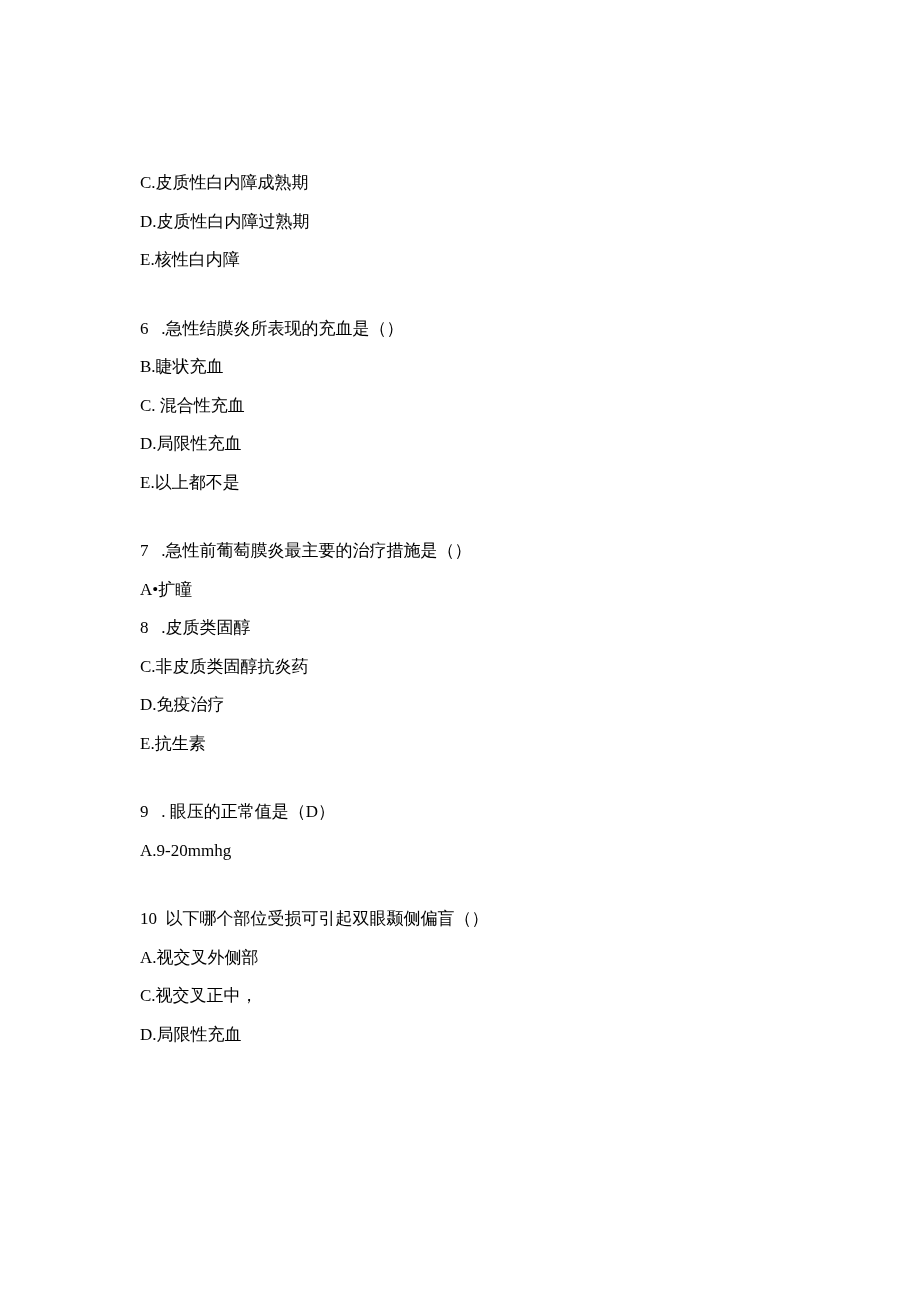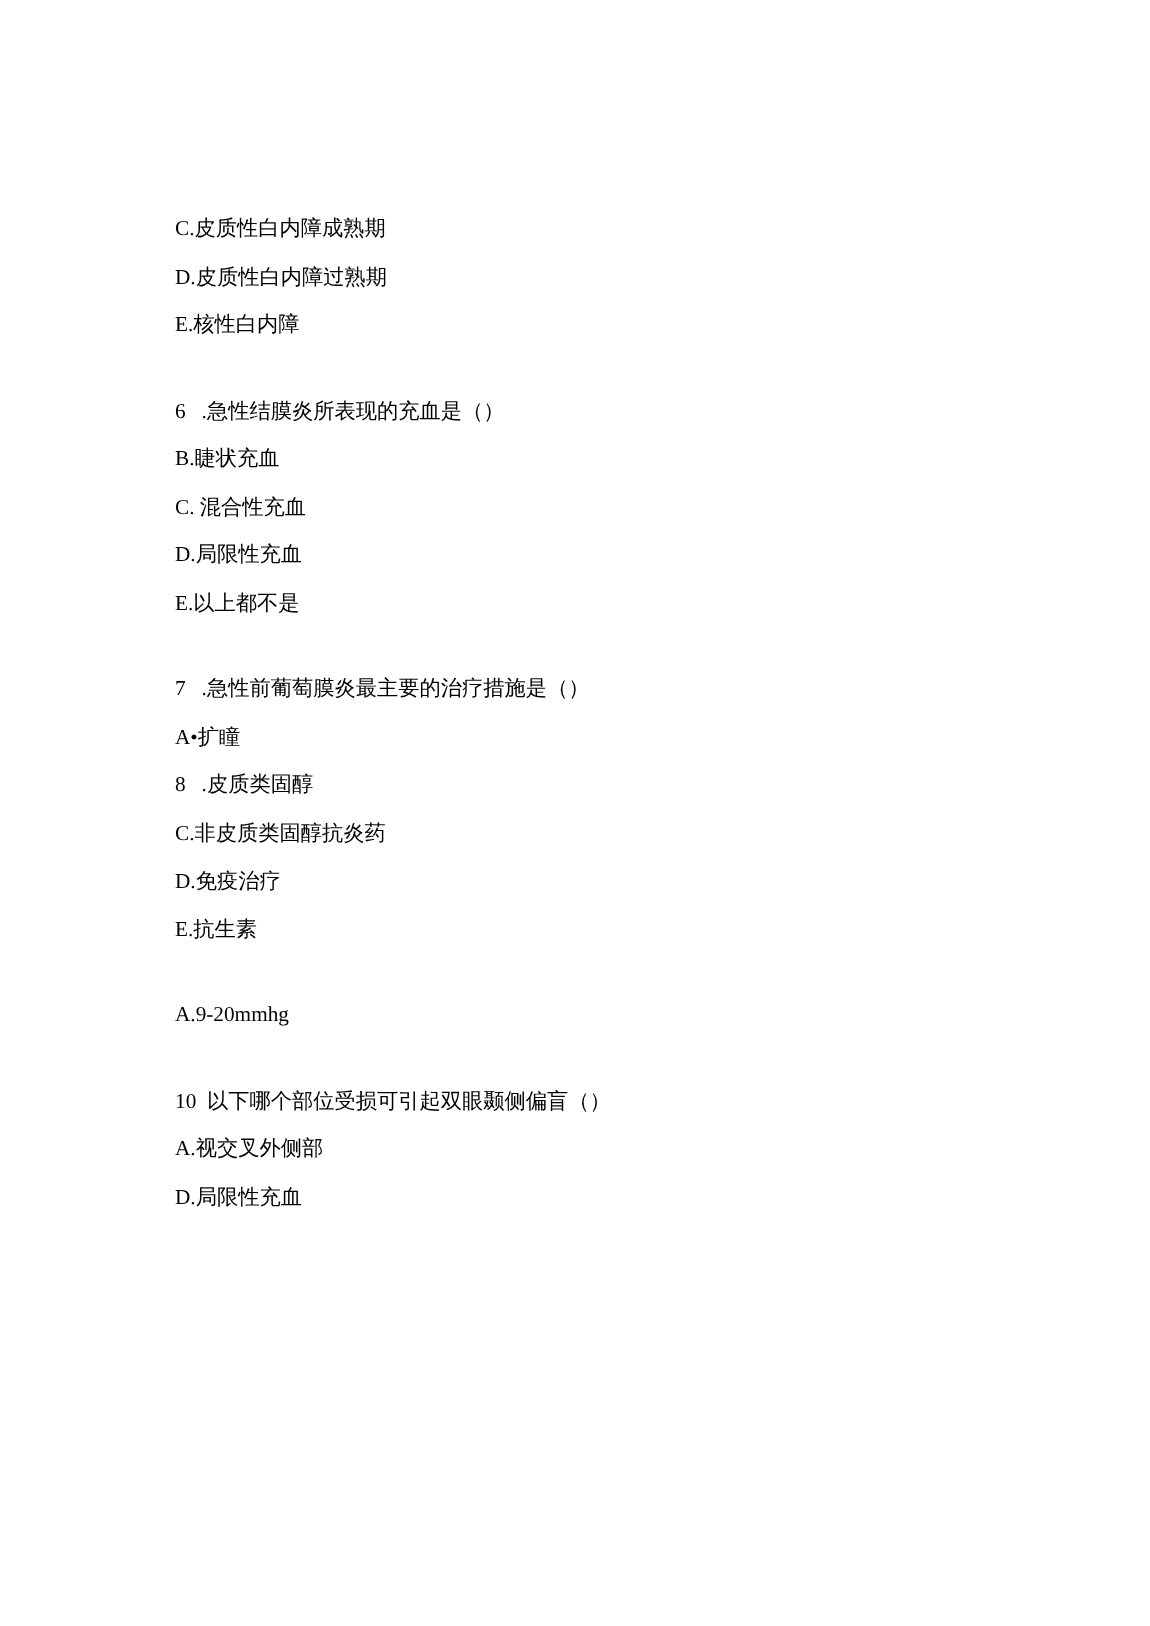--- a/index.html
+++ b/index.html
@@ -47,21 +47,23 @@
 
   <div class="line">7   .急性前葡萄膜炎最主要的治疗措施是（）</div>
   <div class="line">A•扩瞳</div>
   <div class="line">8   .皮质类固醇</div>
   <div class="line">C.非皮质类固醇抗炎药</div>
   <div class="line">D.免疫治疗</div>
   <div class="line">E.抗生素</div>
 
   <div class="block-gap"></div>
 
+  <div class="line">9   . 眼压的正常值是（D）</div>
   <div class="line">A.9-20mmhg</div>
 
   <div class="block-gap"></div>
 
   <div class="line">10  以下哪个部位受损可引起双眼颞侧偏盲（）</div>
   <div class="line">A.视交叉外侧部</div>
+  <div class="line">C.视交叉正中，</div>
   <div class="line">D.局限性充血</div>
 
 </div>
 
 </body></html>

